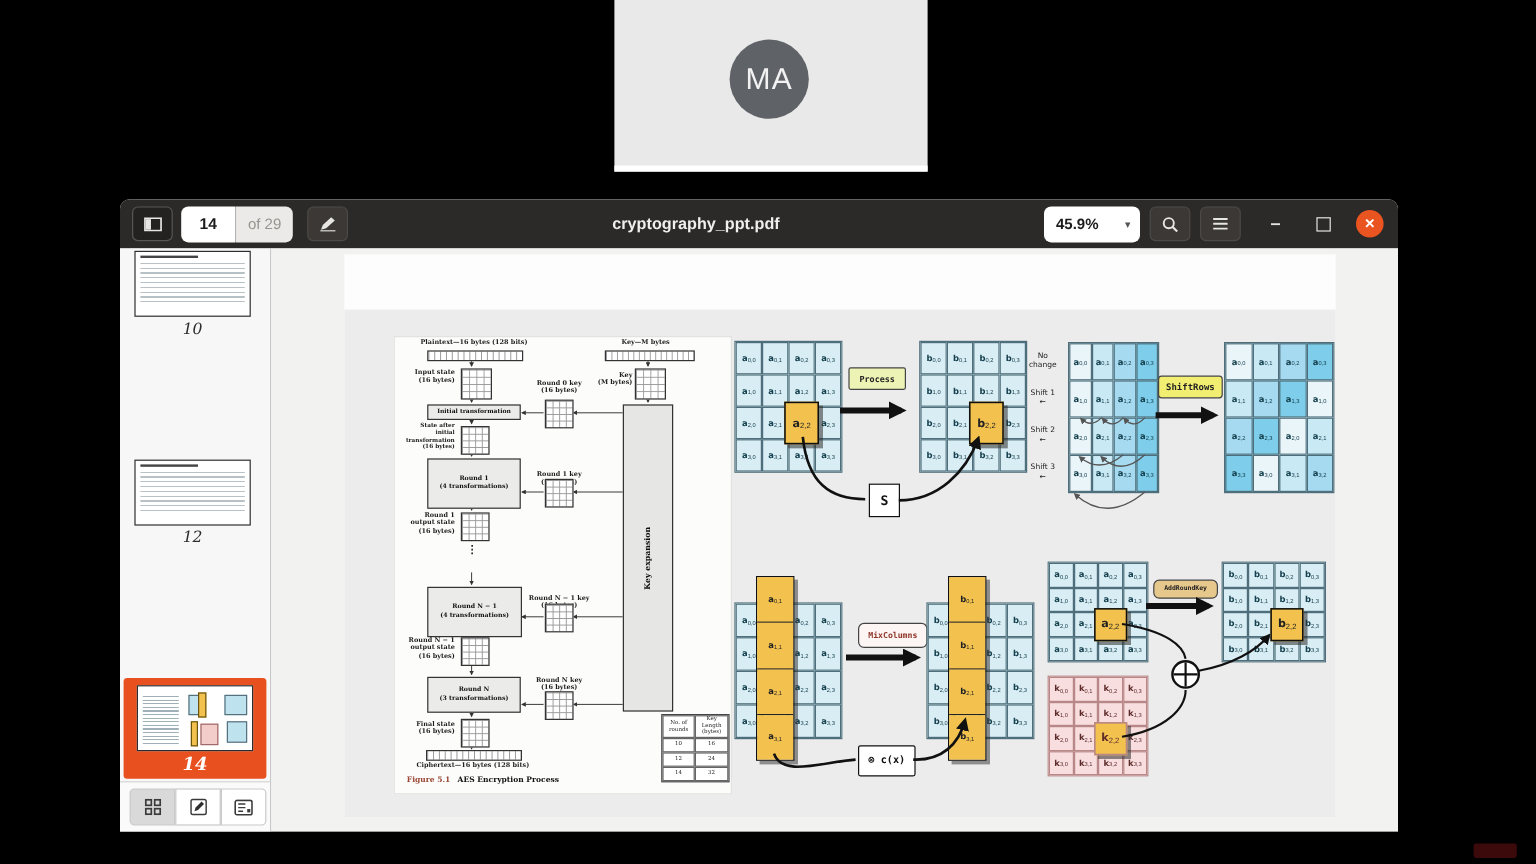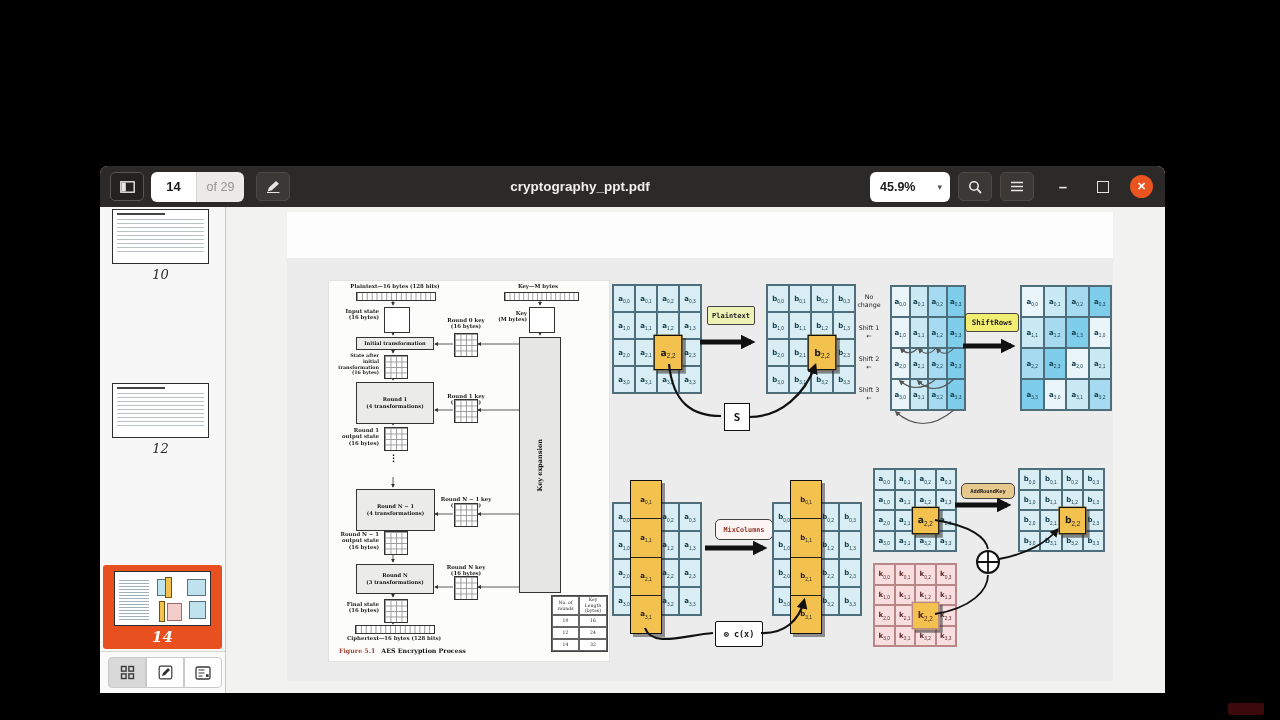--- a/index.html
+++ b/index.html
@@ -159,20 +159,26 @@
     border-radius:2px;}
 
   
   .isvg{display:block;}
 </style>
 </head>
 <body>
 
 <div class="stage">
 
+  <div class="camera-tile">
+    <div class="avatar">
+      <span>MA</span>
+    </div>
+    <div class="camera-strip"></div>
+  </div>
 
   <div class="pdf-window">
 
     <div class="titlebar">
       <button class="tbtn dark" style="margin-left:10px">
         <svg class="isvg" width="15" height="12" viewBox="0 0 15 12">
           <rect x="0.8" y="0.8" width="13.4" height="10.4" fill="none" stroke="#e8e6e4" stroke-width="1.4"></rect>
           <rect x="1.6" y="1.6" width="4.2" height="8.8" fill="#e8e6e4"></rect>
         </svg>
       </button>
@@ -442,21 +448,21 @@
                 </div>
                 <div class="mcell" style="background: rgb(217, 237, 244);">
                   <i>a</i>
                   <sub>3,2</sub>
                 </div>
                 <div class="mcell" style="background: rgb(217, 237, 244);">
                   <i>a</i>
                   <sub>3,3</sub>
                 </div>
               </div>
-            <div class="dlabel lab-sub">Plaintext</div>
+            <div class="dlabel lab-sub">Process</div>
             <div class="matrix pos-sub-b">
                 <div class="mcell" style="background: rgb(217, 237, 244);">
                   <i>b</i>
                   <sub>0,0</sub>
                 </div>
                 <div class="mcell" style="background: rgb(217, 237, 244);">
                   <i>b</i>
                   <sub>0,1</sub>
                 </div>
                 <div class="mcell" style="background: rgb(217, 237, 244);">

